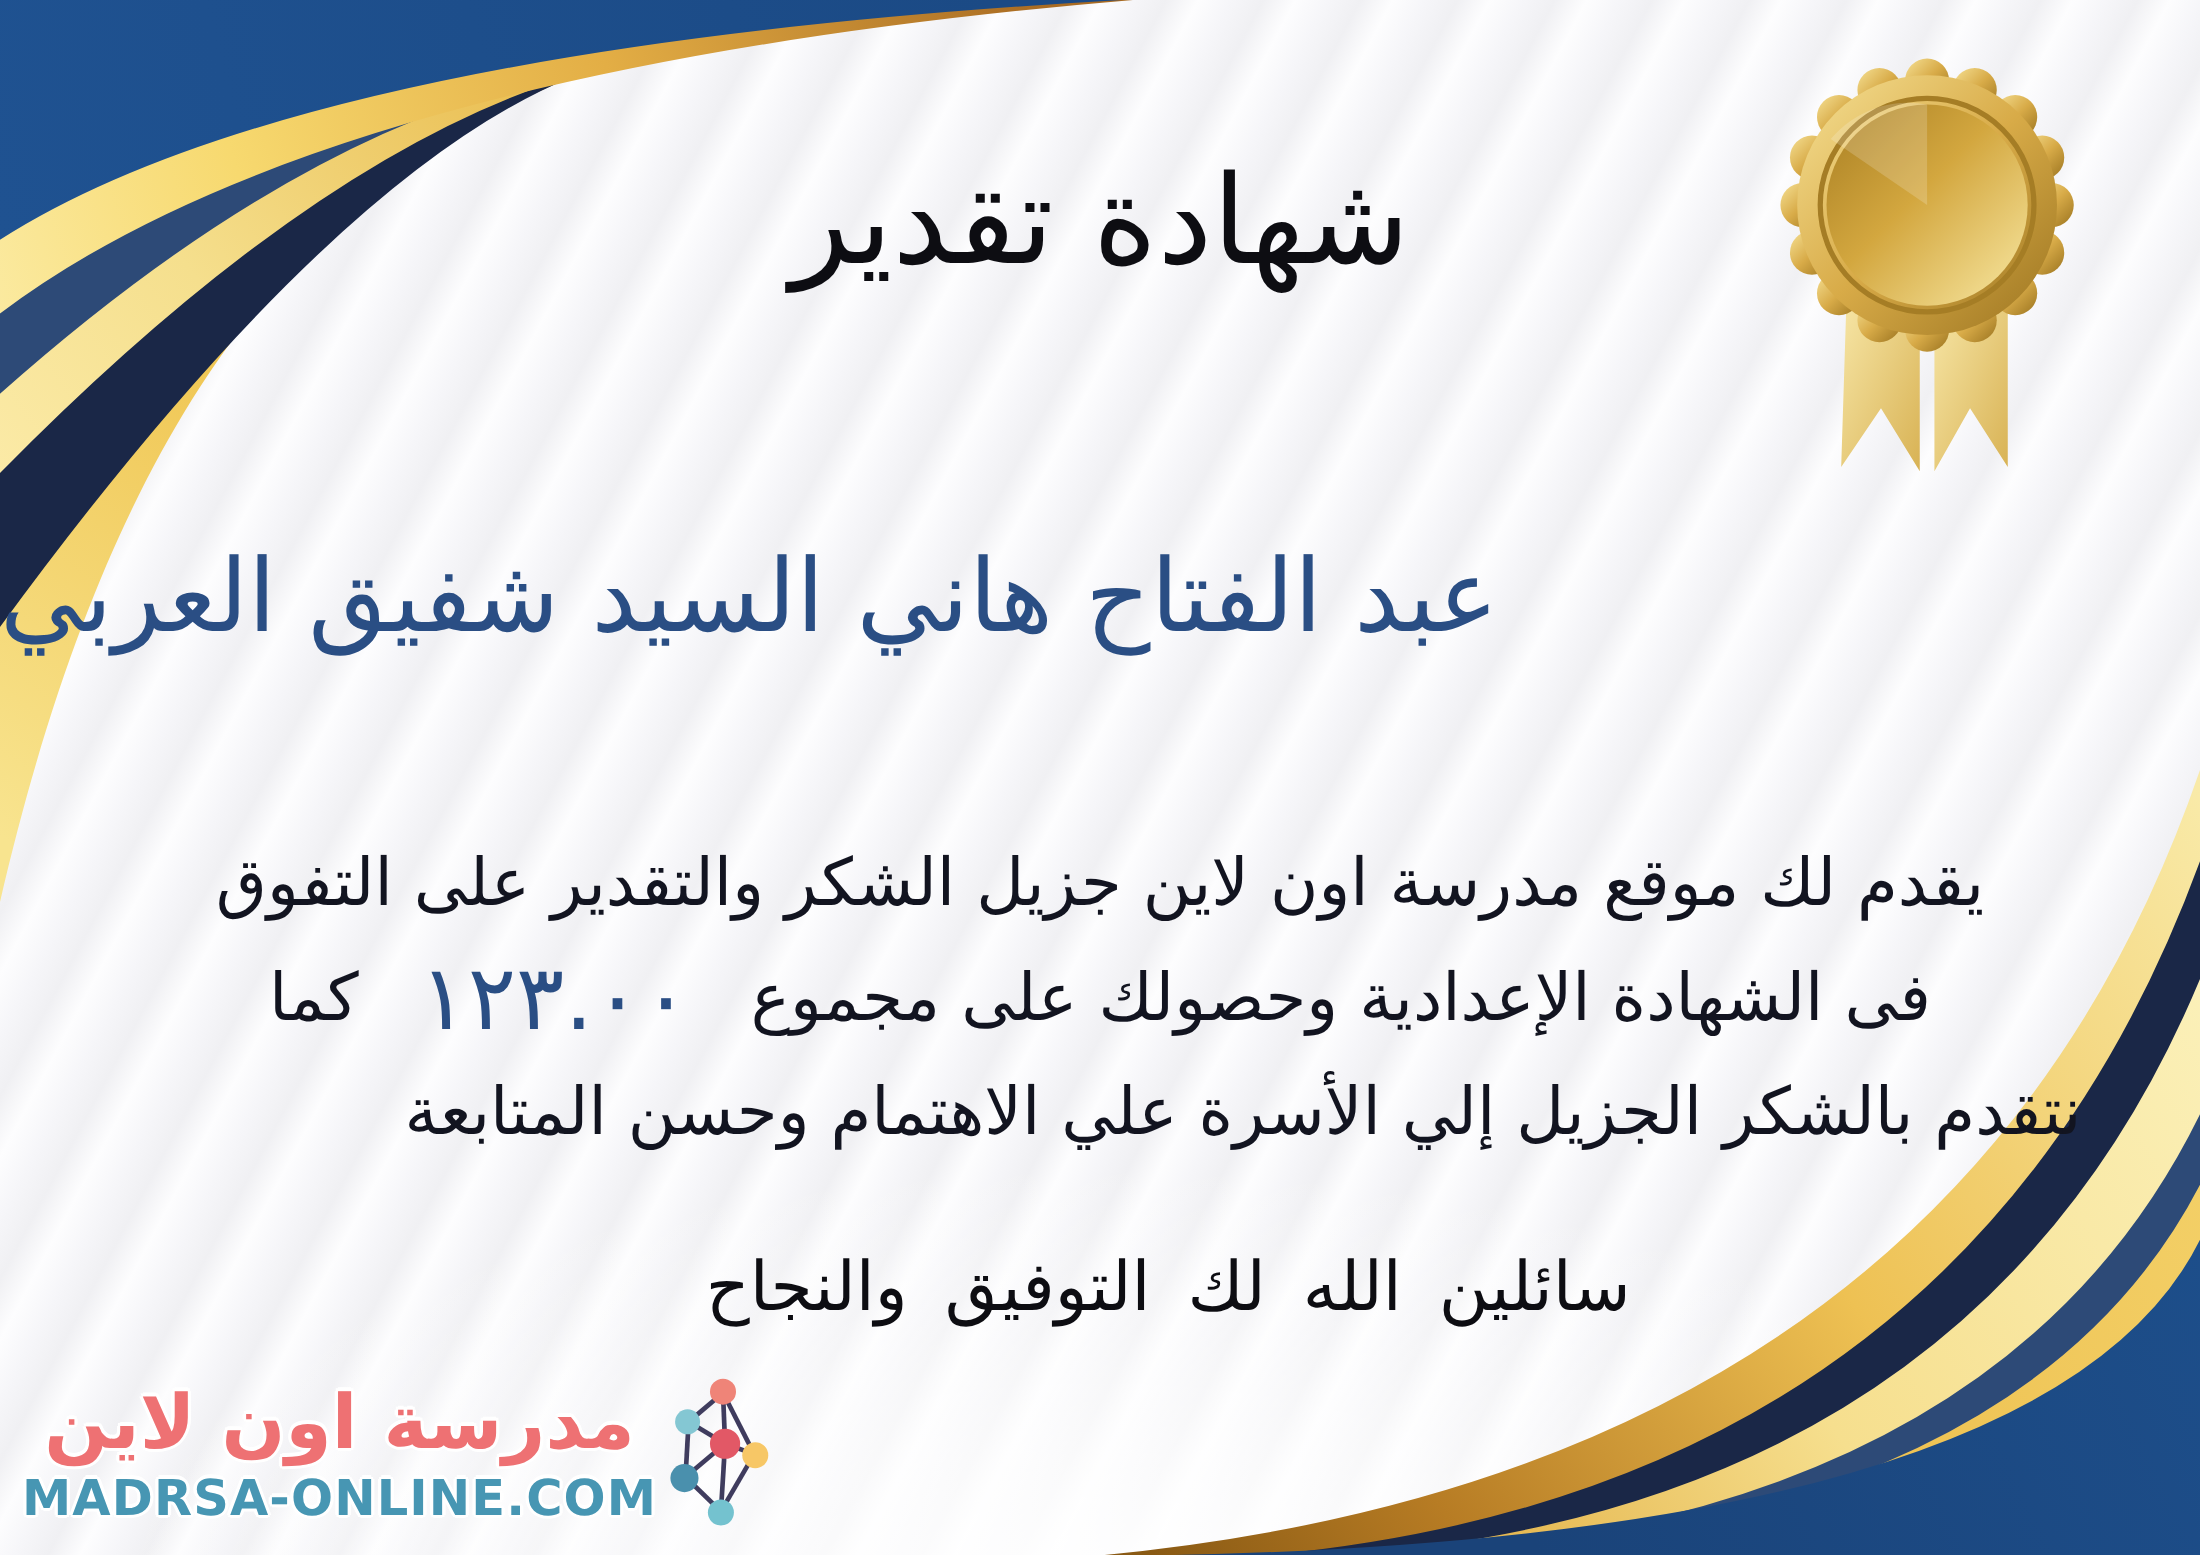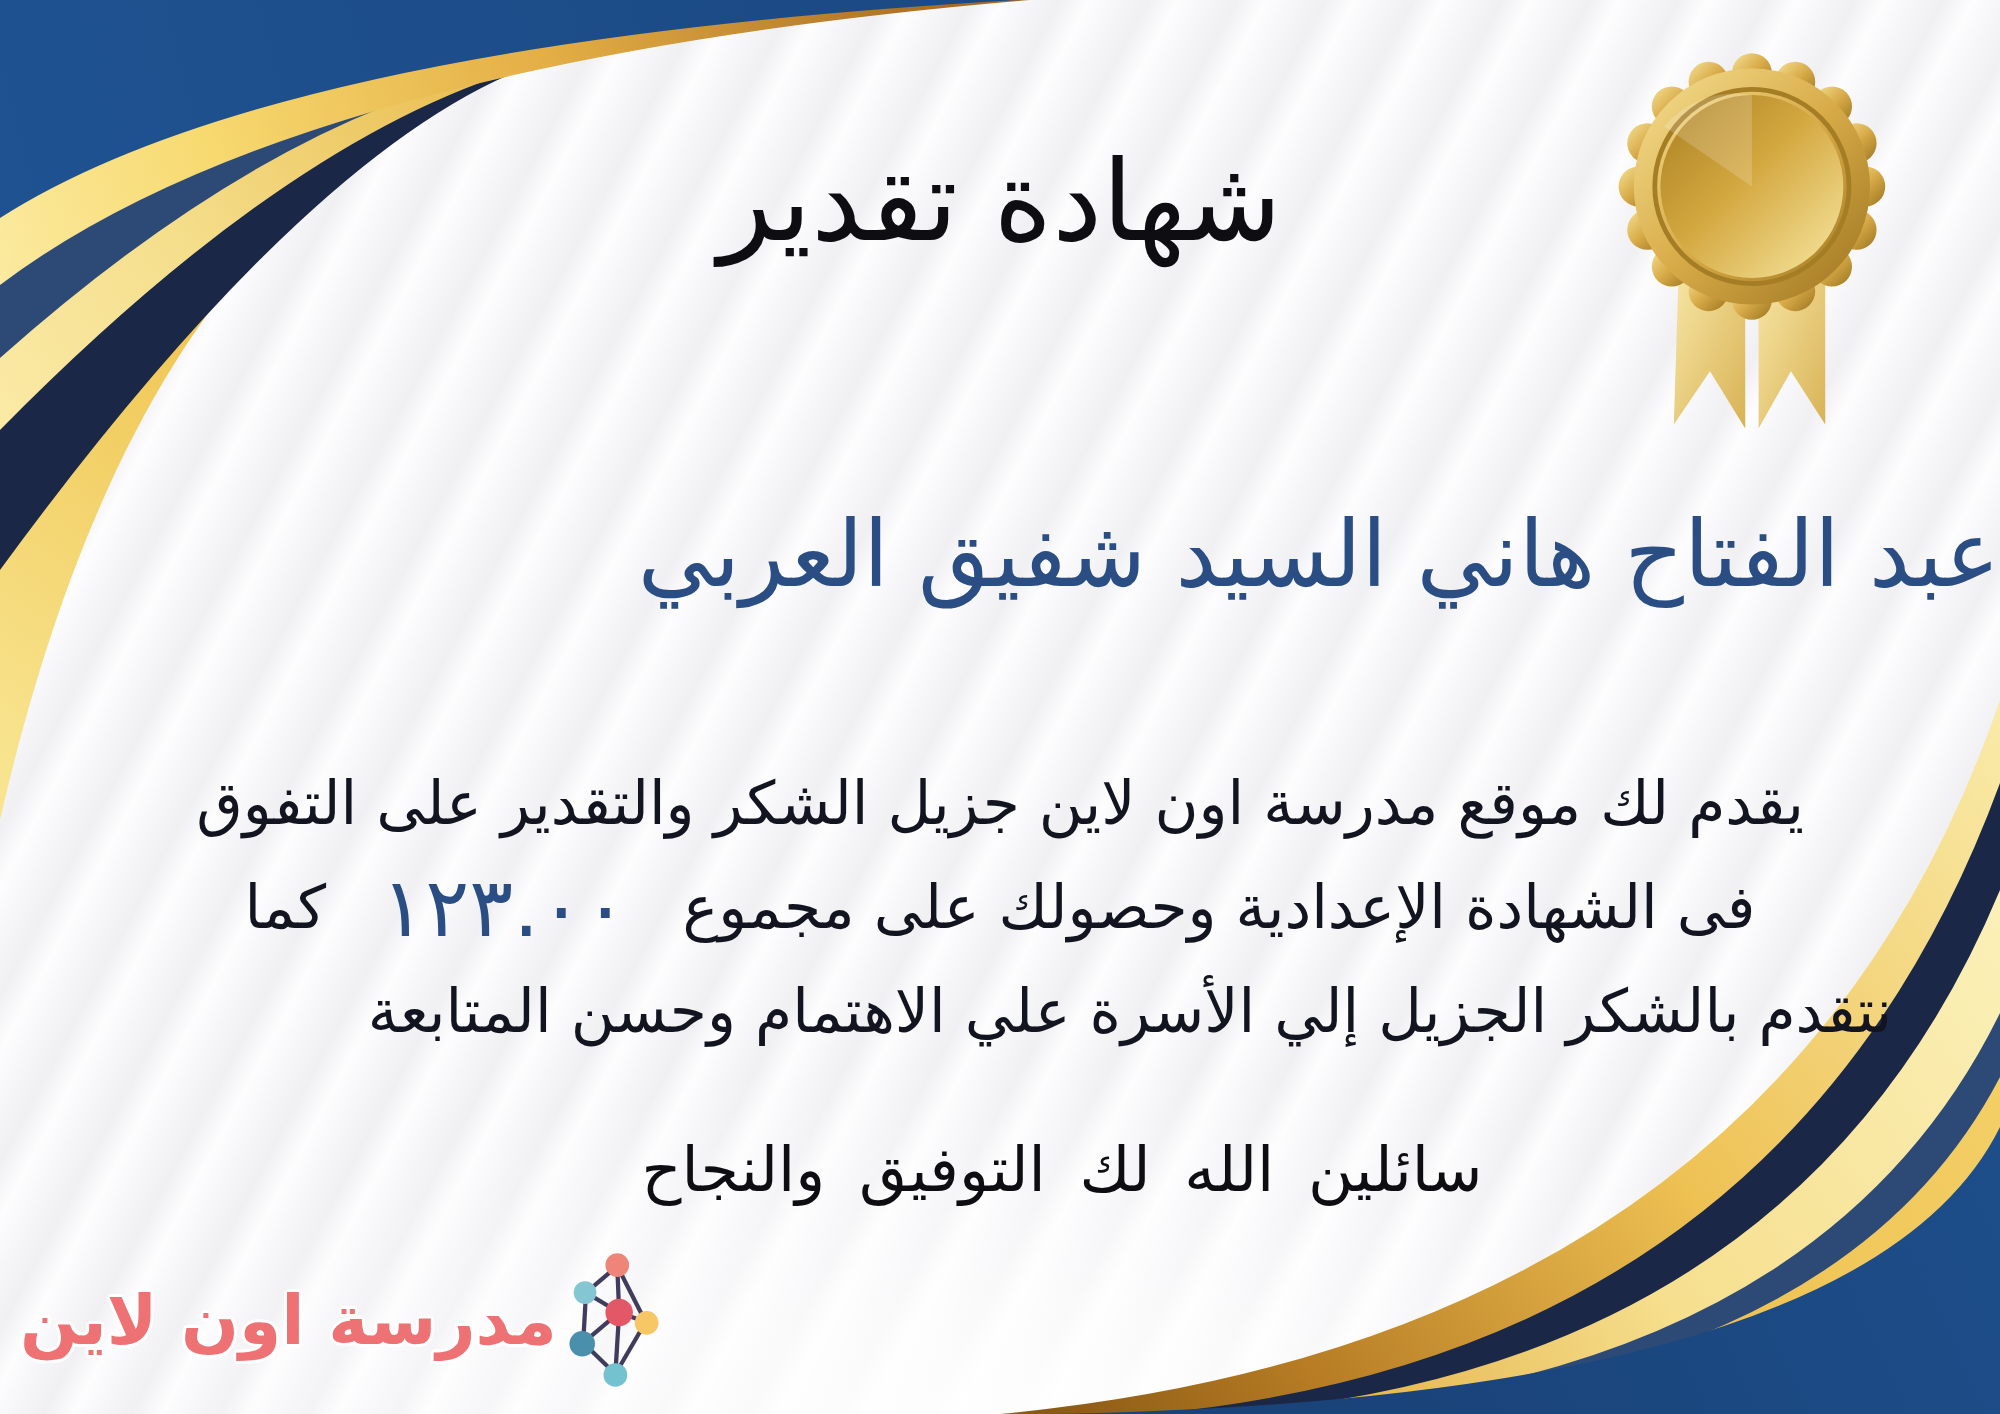--- a/index.html
+++ b/index.html
@@ -13,22 +13,22 @@
       repeating-linear-gradient(118deg,#f0f0f3 0px,#fdfdfe 26px,#f6f6f9 52px,#f0f0f3 78px);
   }
   .corners{position:absolute;left:0;top:0;width:100%;height:100%;}
   .title{
     position:absolute;top:126px;left:0;width:100%;
     text-align:center;font-size:112px;line-height:1.35;
     color:#0d0d12;direction:rtl;
   }
   .medal{position:absolute;left:1600px;top:36px;width:300px;height:400px;}
   .name{
-    position:absolute;top:486px;left:0;width:100%;
-    text-align:right;font-size:92px;line-height:1.5;
+    position:absolute;top:474px;left:0;width:100%;
+    text-align:left;font-size:92px;line-height:1.5;
     color:#2a4e84;direction:rtl;
   }
   .body-block{
     position:absolute;top:751px;left:0;width:100%;
     text-align:center;direction:rtl;
     font-size:60px;color:#121420;
   }
   .body-block .line{line-height:104px;white-space:nowrap;}
   .line-3{position:relative;left:130px;} 
   .score{
@@ -173,20 +173,21 @@
     <div class="line line-1">يقدم لك موقع مدرسة اون لاين جزيل الشكر والتقدير على التفوق</div>
     <div class="line line-2"><span>فى الشهادة الإعدادية وحصولك على مجموع</span><span class="score">١٢٣.٠٠</span><span>كما</span></div>
     <div class="line line-3">نتقدم بالشكر الجزيل إلي الأسرة علي الاهتمام وحسن المتابعة</div>
   </div>
 
   <div class="closing">سائلين الله لك التوفيق والنجاح</div>
 
   <div class="logo">
     <div class="logo-text">
       <div class="logo-ar white-outline">مدرسة اون لاين</div>
+      <div class="logo-domain white-outline">MADRSA-ONLINE.COM</div>
     </div>
     <svg class="logo-icon" viewBox="0 0 95 150" aria-hidden="true">
       <g stroke="#3f3c5e" stroke-width="4.5">
         <line x1="52" y1="17" x2="19" y2="45"></line>
         <line x1="52" y1="17" x2="54" y2="66"></line>
         <line x1="52" y1="17" x2="82" y2="76"></line>
         <line x1="19" y1="45" x2="54" y2="66"></line>
         <line x1="19" y1="45" x2="16" y2="98"></line>
         <line x1="54" y1="66" x2="82" y2="76"></line>
         <line x1="54" y1="66" x2="16" y2="98"></line>

